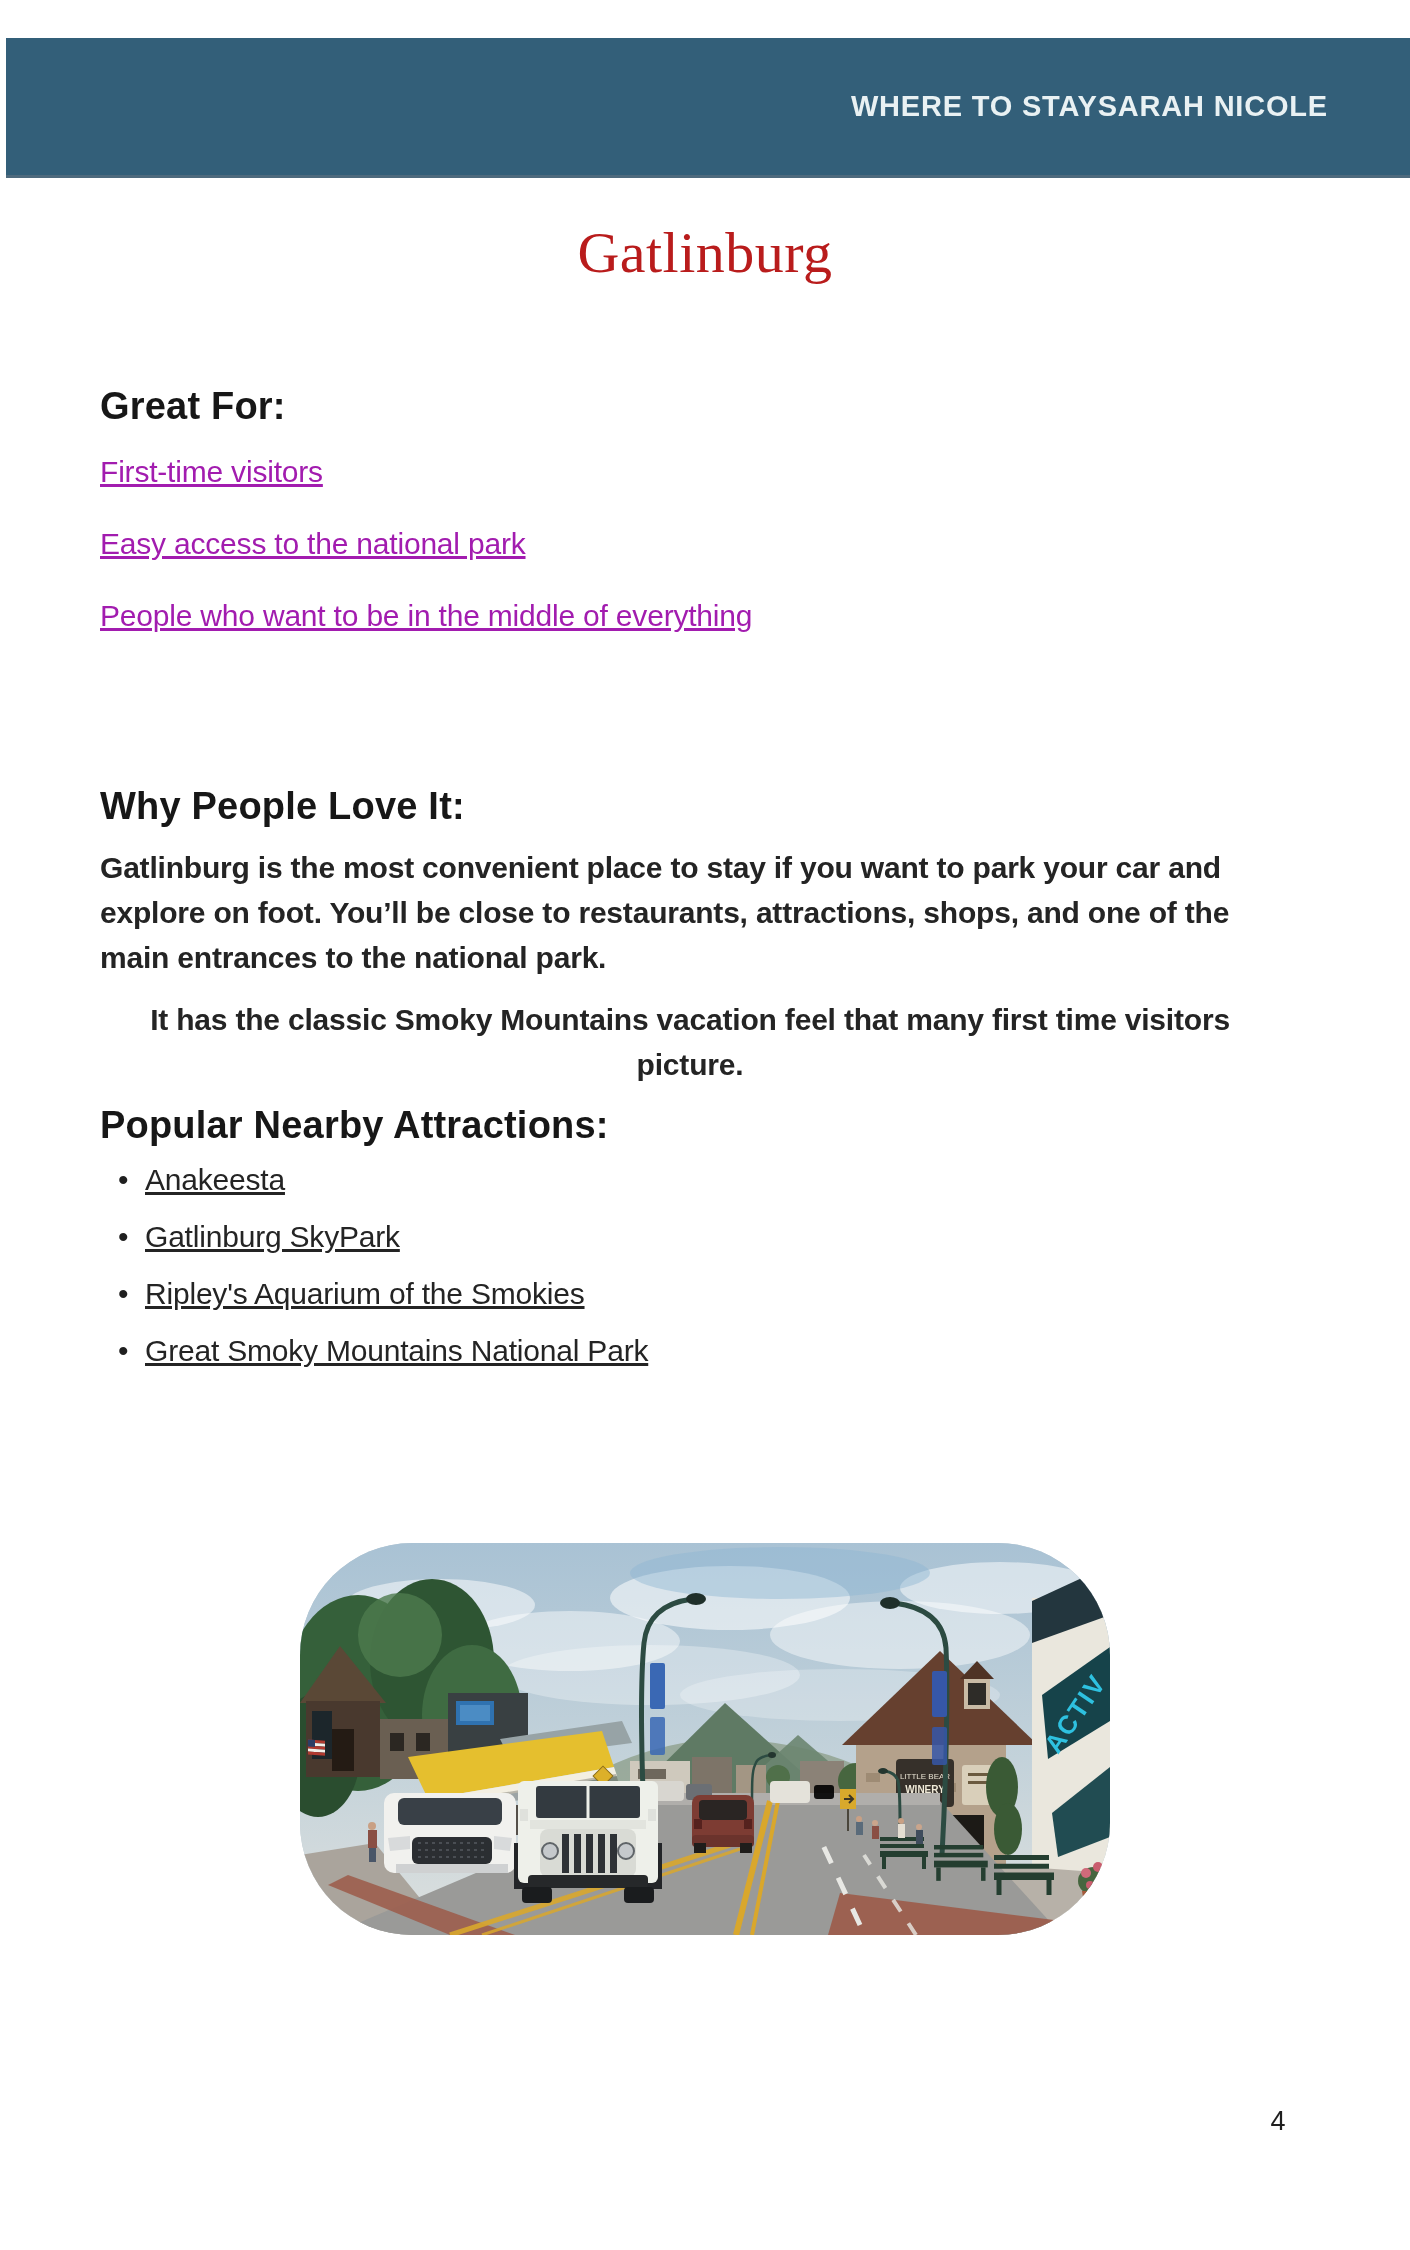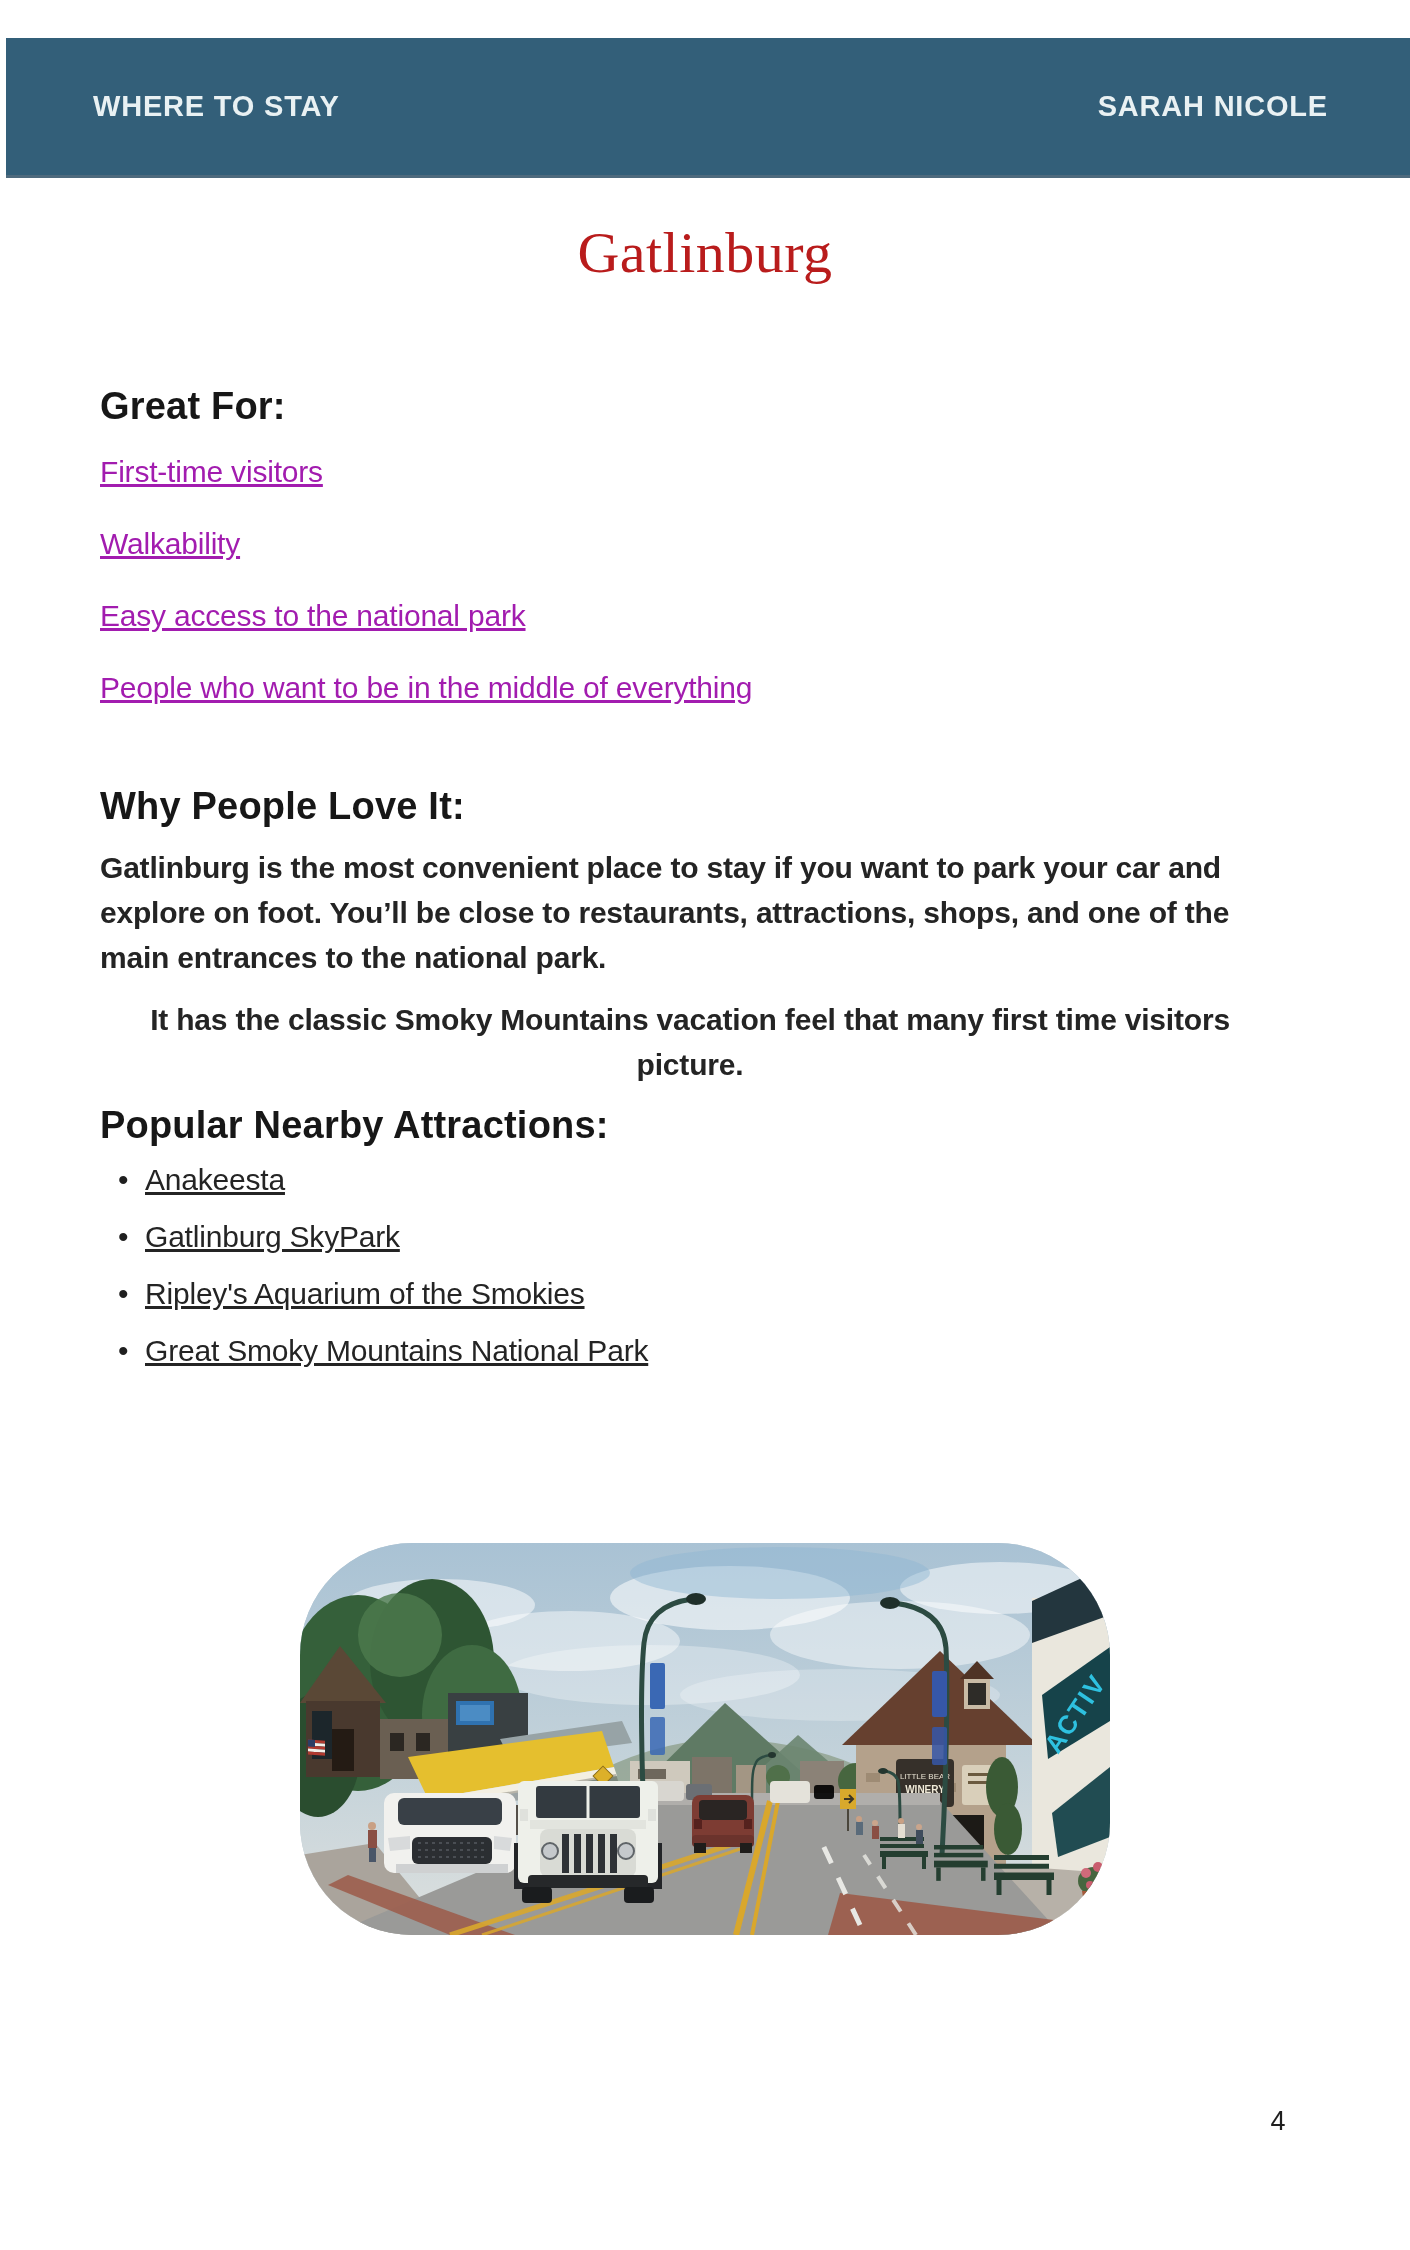--- a/index.html
+++ b/index.html
@@ -3,21 +3,21 @@
 <meta charset="utf-8">
 <style>
   html,body{margin:0;padding:0;background:#ffffff;}
   .page{
     position:relative;width:1410px;height:2250px;background:#ffffff;overflow:hidden;
     font-family:"Liberation Sans",sans-serif;color:#1f1f1f;
   }
   
   .topbar{
     position:absolute;left:6px;top:38px;width:1404px;height:140px;
-    display:flex;align-items:center;justify-content:space-between;
+    display:flex;align-items:center;justify-content:flex-end;
     padding:0 82px 0 87px;box-sizing:border-box;
     border-bottom:3px solid rgba(110,120,130,.45);
   }
   .topbar span{
     font-size:29px;font-weight:700;letter-spacing:.8px;
   }
   
   .doc-title{
     position:absolute;left:0;top:218px;width:100%;text-align:center;
     font-family:"Liberation Serif",serif;font-size:58px;line-height:1.2;
@@ -65,21 +65,20 @@
     <span>SARAH NICOLE</span>
   </div>
 
   <div class="doc-title">Gatlinburg</div>
 
   <div class="section sec-best">
     <h2>Great For:</h2>
     <div class="plain-list">
 
     <div>First-time visitors</div>
-        <div>Walkability</div>
         <div>Easy access to the national park</div>
         <div>People who want to be in the middle of everything</div>
       </div>
   </div>
 
   <div class="section sec-why">
     <h2>Why People Love It:</h2>
     <p>Gatlinburg is the most convenient place to stay if you want to park your car and explore on foot. You’ll be close to restaurants, attractions, shops, and one of the main entrances to the national park.</p>
     <p>It has the classic Smoky Mountains vacation feel that many first time visitors picture.</p>
   </div>

